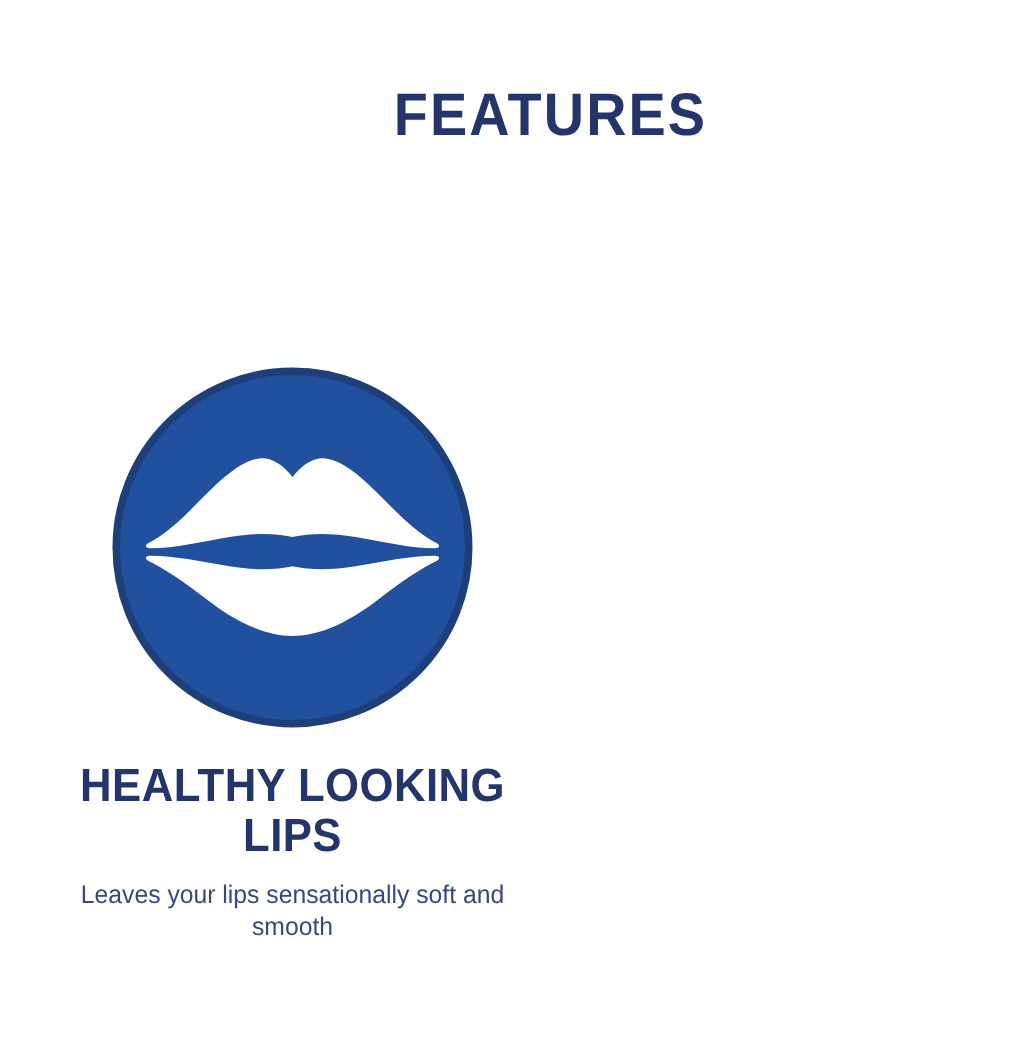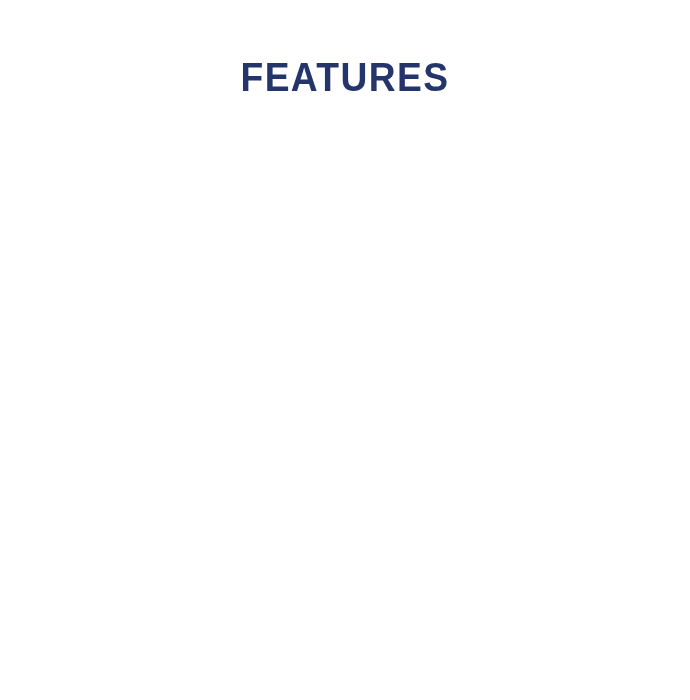--- a/index.html
+++ b/index.html
@@ -13,20 +13,21 @@
     font-family: "Liberation Sans", sans-serif;
     overflow: hidden;
     position: relative;
   }
 
   .infographic {
     position: relative;
     width: 658px;
     height: 700px;
     background: #ffffff;
+    margin-left: 22px;
   }
 
   
   .page-title {
     position: absolute;
     top: 57px;
     left: 0;
     width: 690px;
     text-align: center;
     font-family: "Liberation Sans", sans-serif;
@@ -103,16 +104,55 @@
 </style>
 </head>
 <body>
 
 <div class="infographic">
 
   <div class="page-title">FEATURES</div>
 
   <div class="features-row">
 
+    <div class="feature-col col-left">
+
+      <div class="icon-badge">
+        <span>
+          <svg width="200" height="130" viewBox="0 0 200 130" xmlns="http://www.w3.org/2000/svg">
+
+            <path fill="#ffffff" d="M100 18
+                     C 92 8, 84 4, 76 6
+                     C 62 9, 48 24, 32 40
+                     C 22 50, 12 58, 4 62
+                     C 1.5 63.2, 1.5 65.5, 5 65.5
+                     C 22 65.5, 40 61, 58 58
+                     C 74 55.4, 88 55.4, 100 58
+                     C 112 55.4, 126 55.4, 142 58
+                     C 160 61, 178 65.5, 195 65.5
+                     C 198.5 65.5, 198.5 63.2, 196 62
+                     C 188 58, 178 50, 168 40
+                     C 152 24, 138 9, 124 6
+                     C 116 4, 108 8, 100 18 Z"></path>
+
+            <path fill="#ffffff" d="M5 70.5
+                     C 22 70.5, 40 74.5, 58 77.5
+                     C 74 80.1, 88 80.1, 100 77.5
+                     C 112 80.1, 126 80.1, 142 77.5
+                     C 160 74.5, 178 70.5, 195 70.5
+                     C 198.5 70.5, 198.5 72.8, 196 74
+                     C 186 78.8, 172 88, 158 99
+                     C 140 113, 120 124, 100 124
+                     C 80 124, 60 113, 42 99
+                     C 28 88, 14 78.8, 4 74
+                     C 1.5 72.8, 1.5 70.5, 5 70.5 Z"></path>
+          </svg>
+        </span>
+      </div>
+
+      <div class="feature-heading">HEALTHY LOOKING LIPS</div>
+
+      <div class="feature-caption">Leaves your lips sensationally soft and smooth</div>
+    </div>
 
 
   </div>
 </div>
 
 </body></html>

